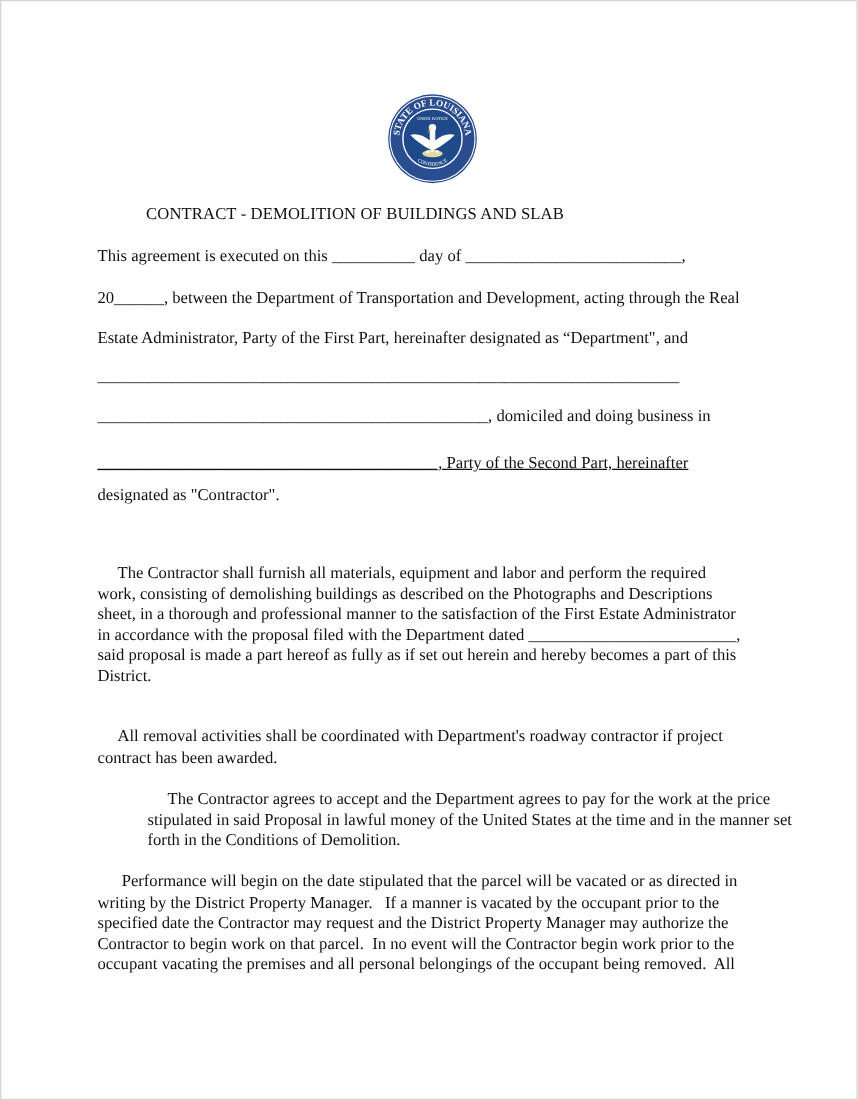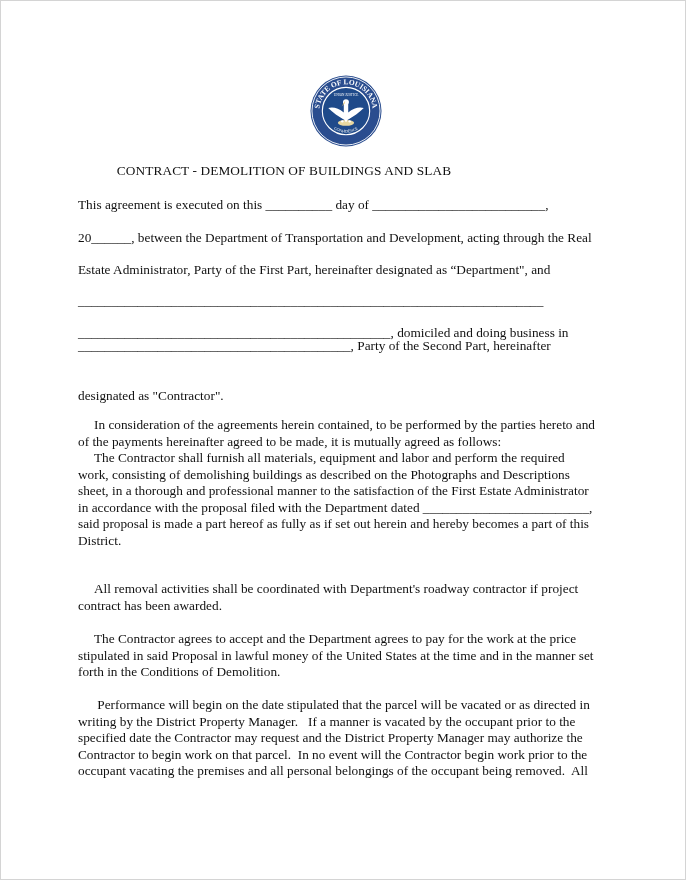--- a/index.html
+++ b/index.html
@@ -59,43 +59,39 @@
     <circle cx="55" cy="64" r="1.6" fill="#ffffff"></circle>
   </svg>
 
   <div class="title">CONTRACT - DEMOLITION OF BUILDINGS AND SLAB</div>
 
   <div class="line" style="top:196px;">This agreement is executed on this __________ day of __________________________,</div>
   <div class="line" style="top:229px;">20______, between the Department of Transportation and Development, acting through the Real</div>
   <div class="line" style="top:261px;">Estate Administrator, Party of the First Part, hereinafter designated as “Department", and</div>
   <div class="line" style="top:292px;">______________________________________________________________________</div>
   <div class="line" style="top:324px;">_______________________________________________, domiciled and doing business in</div>
-  <div class="line" style="top:337px;">_________________________________________, Party of the Second Part, hereinafter</div>
+  <div class="line" style="top:361px;text-decoration:underline;">_________________________________________, Party of the Second Part, hereinafter</div>
   <div class="line" style="top:387px;">designated as "Contractor".</div>
 
-  <div class="para" style="top:416px;">
-    <span class="first">In consideration of the agreements herein contained, to be performed by the parties hereto and</span>
-    <span>of the payments hereinafter agreed to be made, it is mutually agreed as follows:</span>
-  </div>
 
   <div class="para" style="top:449px;">
     <span class="first">The Contractor shall furnish all materials, equipment and labor and perform the required</span>
     <span>work, consisting of demolishing buildings as described on the Photographs and Descriptions</span>
     <span>sheet, in a thorough and professional manner to the satisfaction of the First Estate Administrator</span>
     <span>in accordance with the proposal filed with the Department dated _________________________,</span>
     <span>said proposal is made a part hereof as fully as if set out herein and hereby becomes a part of this</span>
     <span>District.</span>
   </div>
 
   <div class="para" style="top:580px;">
     <span class="first">All removal activities shall be coordinated with Department's roadway contractor if project</span>
     <span>contract has been awarded.</span>
   </div>
 
-  <div class="para" style="top:630px;">
+  <div class="para" style="top:630px;margin-left:40px;">
     <span class="first">The Contractor agrees to accept and the Department agrees to pay for the work at the price</span>
     <span>stipulated in said Proposal in lawful money of the United States at the time and in the manner set</span>
     <span>forth in the Conditions of Demolition.</span>
   </div>
 
   <div class="para" style="top:696px;">
     <span class="first"> Performance will begin on the date stipulated that the parcel will be vacated or as directed in</span>
     <span>writing by the District Property Manager.   If a manner is vacated by the occupant prior to the</span>
     <span>specified date the Contractor may request and the District Property Manager may authorize the</span>
     <span>Contractor to begin work on that parcel.  In no event will the Contractor begin work prior to the</span>

